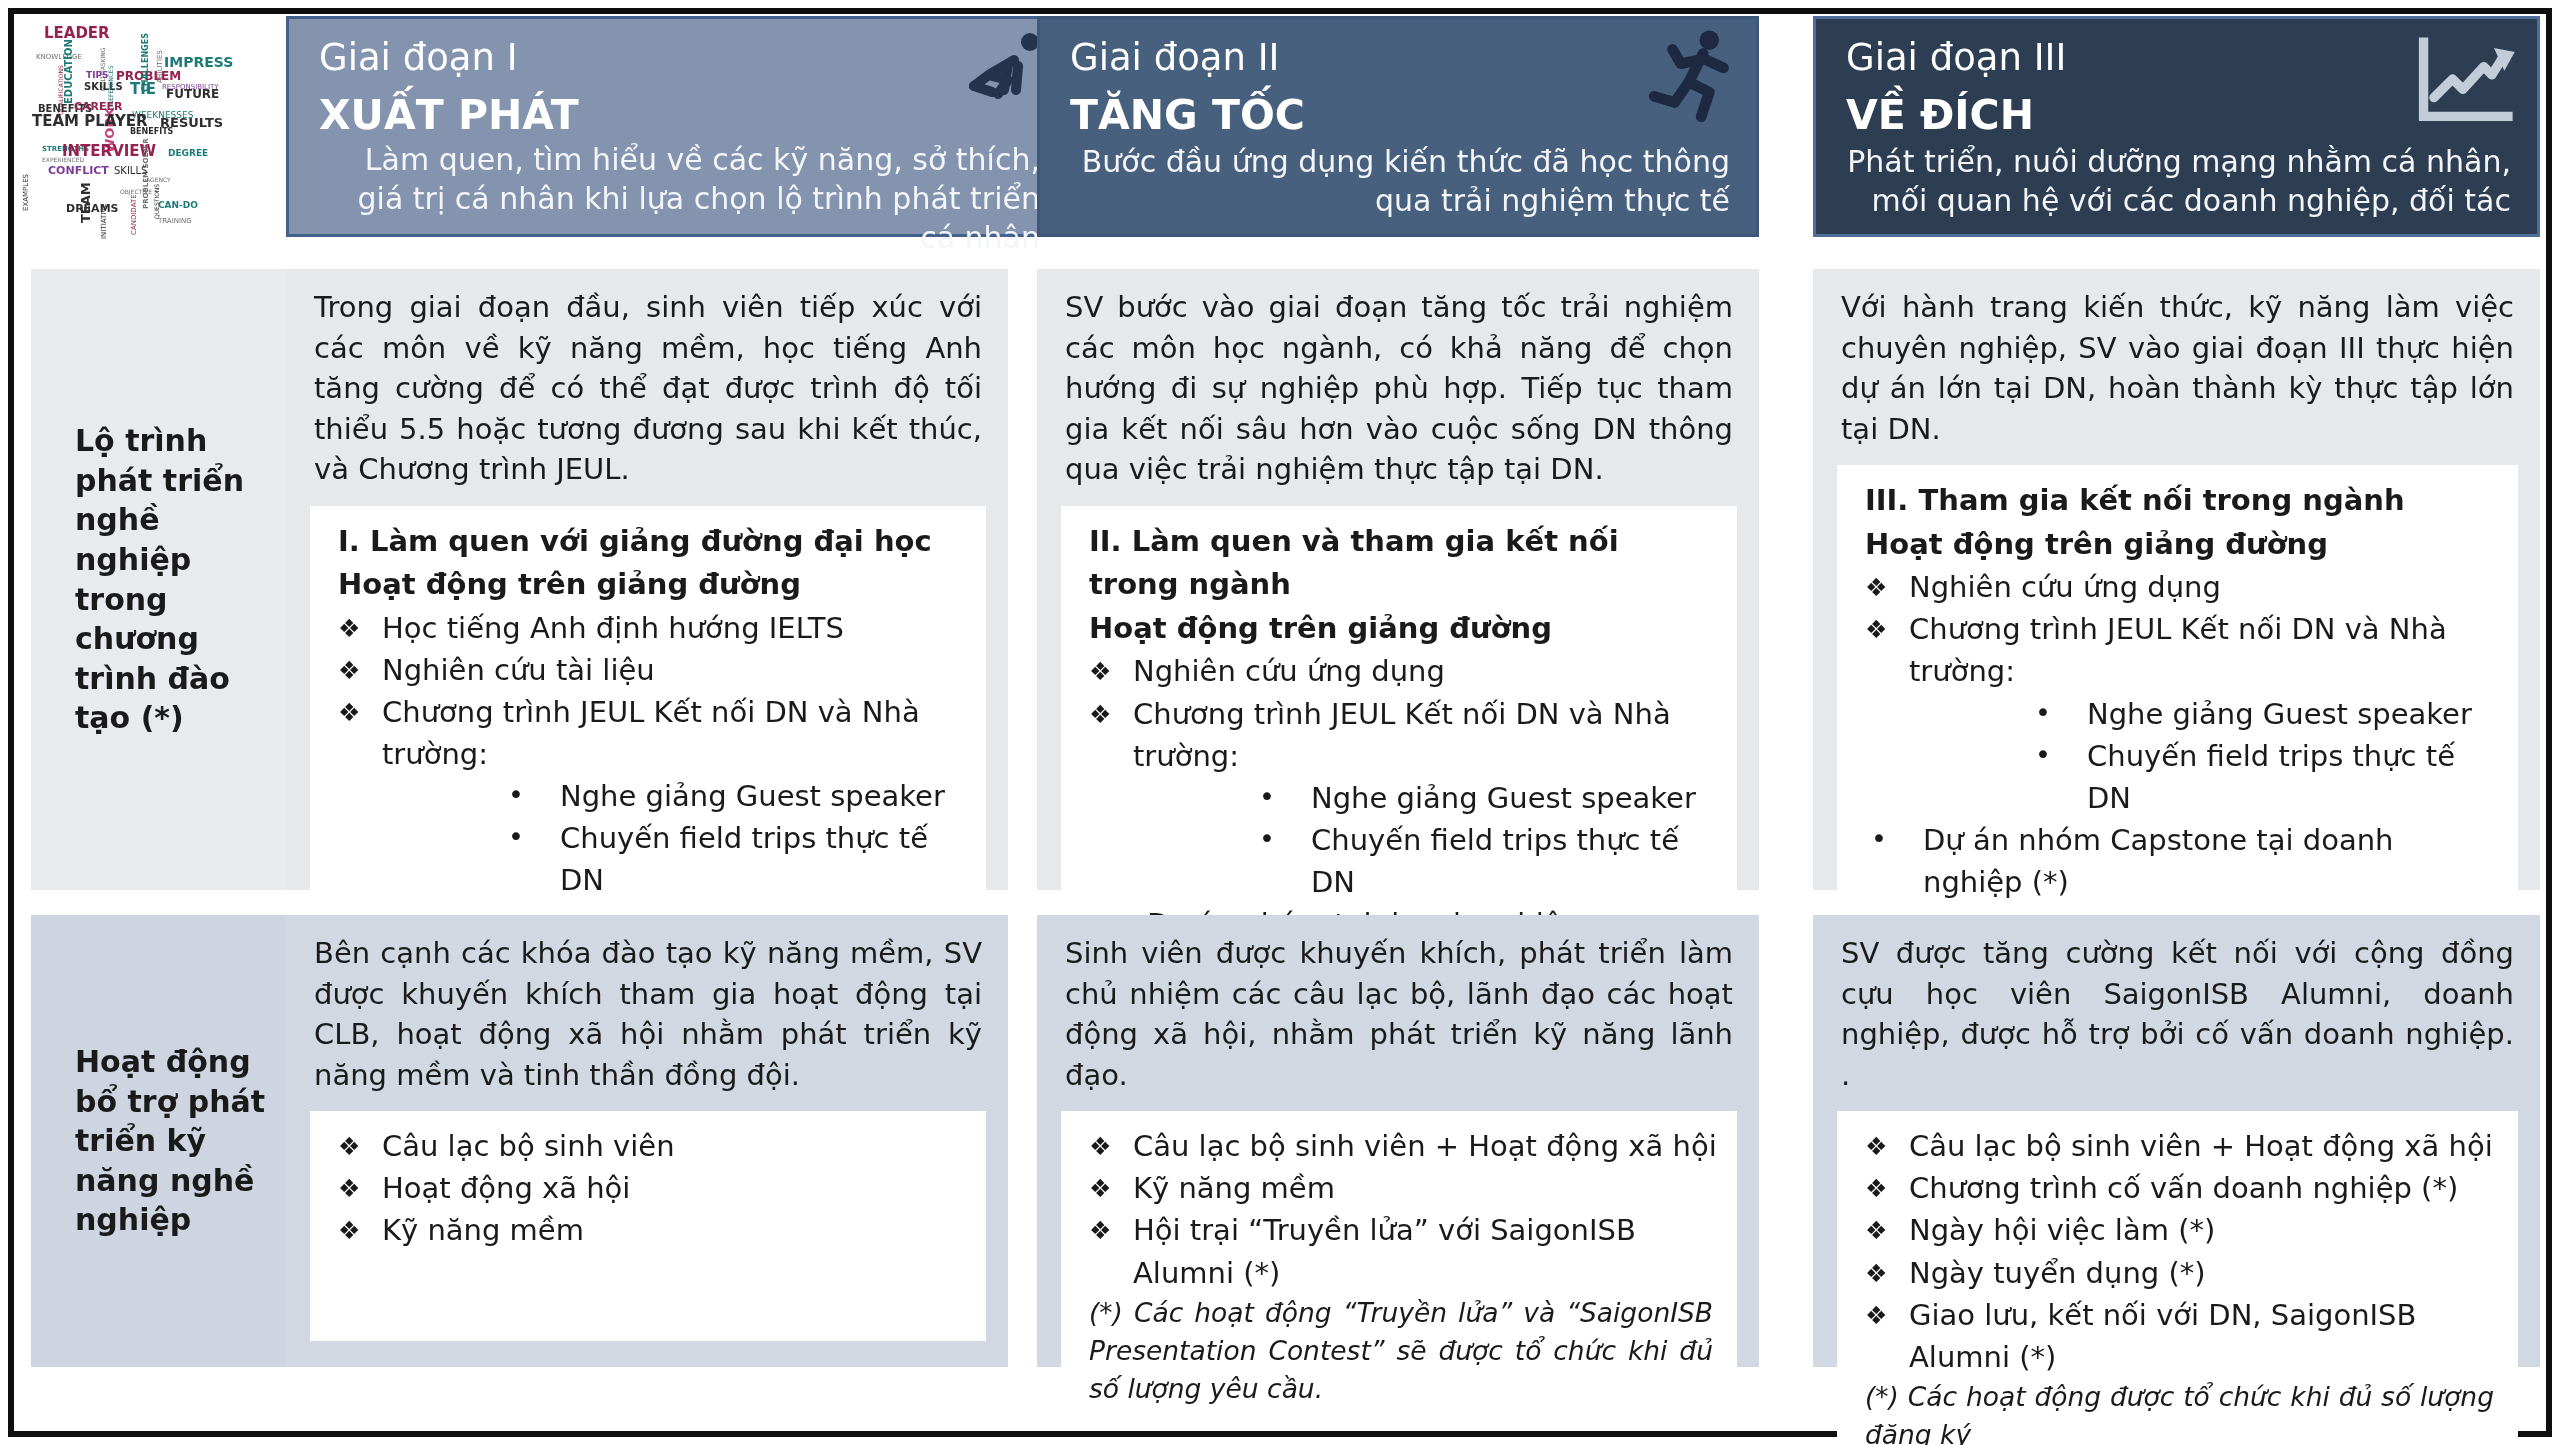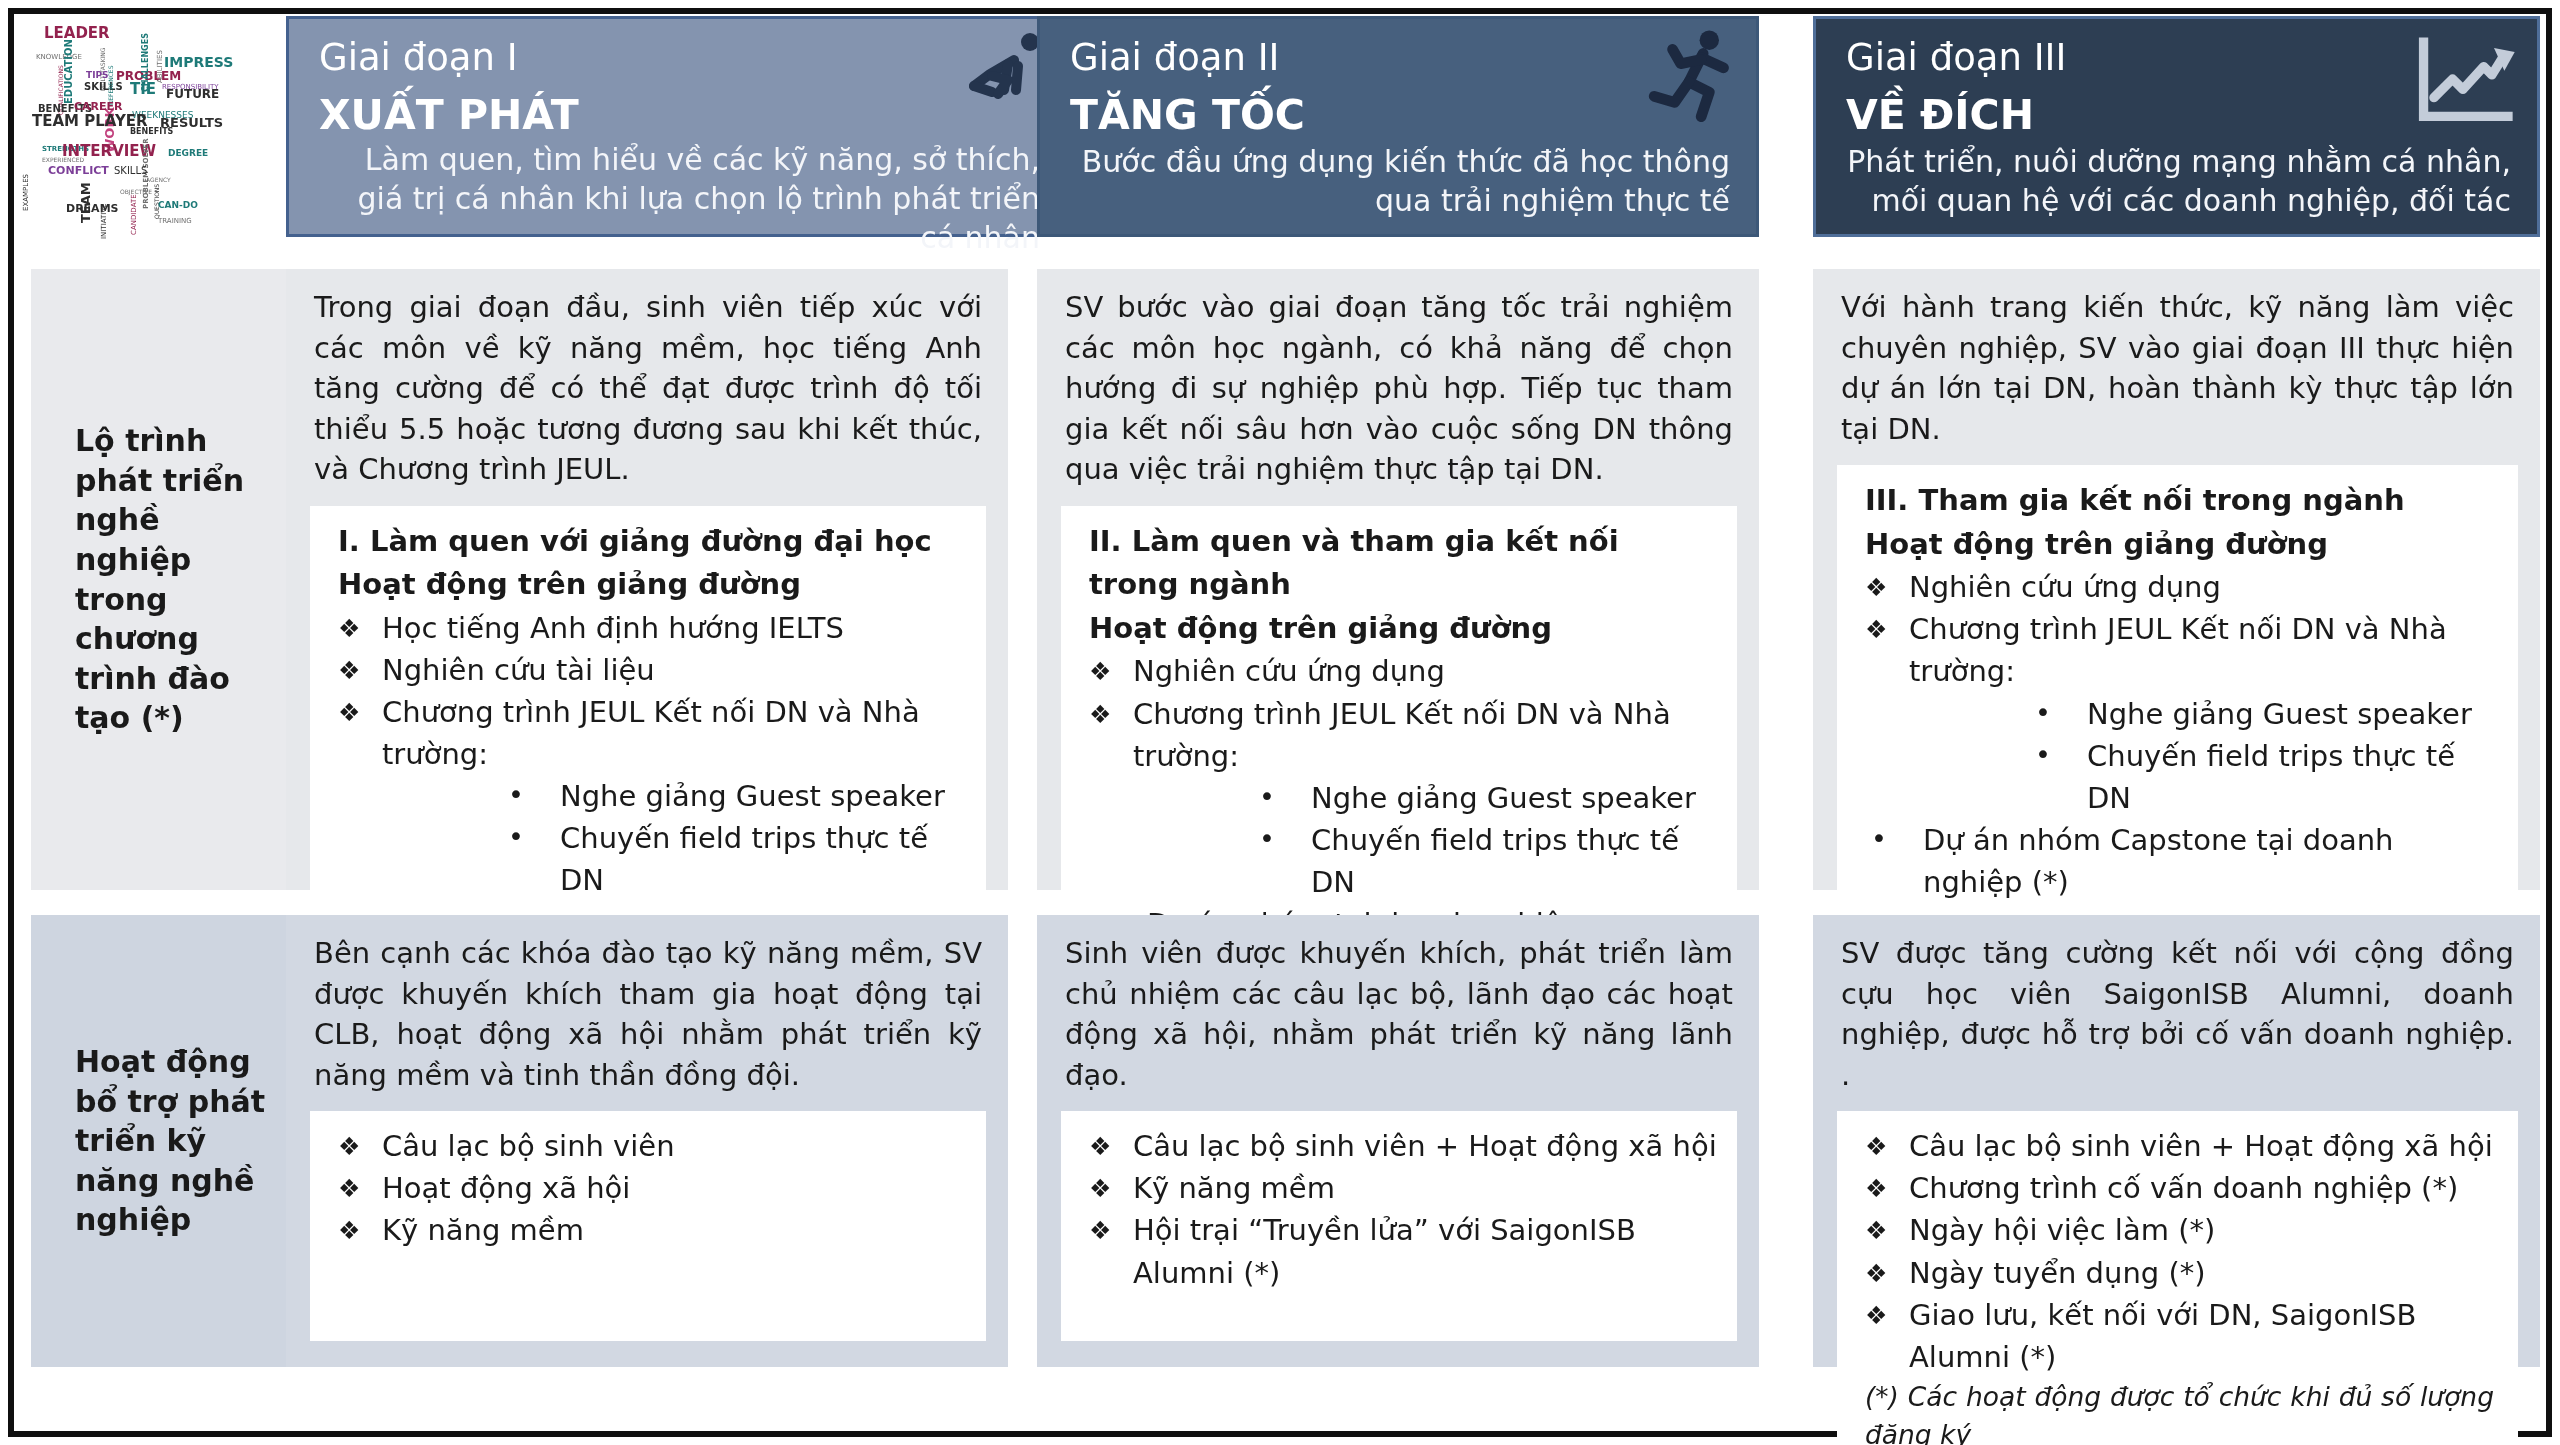--- a/index.html
+++ b/index.html
@@ -291,20 +291,21 @@
           </div>
           <div class="li d">
             <span class="bl">❖</span>
             <span class="tx">Kỹ năng mềm</span>
           </div>
           <div class="li d">
             <span class="bl">❖</span>
             <span class="tx">Hội trại “Truyền lửa” với SaigonISB Alumni (*)</span>
           </div>
         </div>
+      <div class="fn">(*) Các hoạt động “Truyền lửa” và “SaigonISB Presentation Contest” sẽ được tổ chức khi đủ số lượng yêu cầu.</div>
     </div>
   </section>
 
   <section class="cell row2 col3">
     <p class="para">SV được tăng cường kết nối với cộng đồng cựu học viên SaigonISB Alumni, doanh nghiệp, được hỗ trợ bởi cố vấn doanh nghiệp. .</p>
     <div class="wbox grow">
       <div>
           <div class="li d">
             <span class="bl">❖</span>
             <span class="tx">Câu lạc bộ sinh viên + Hoạt động xã hội</span>

